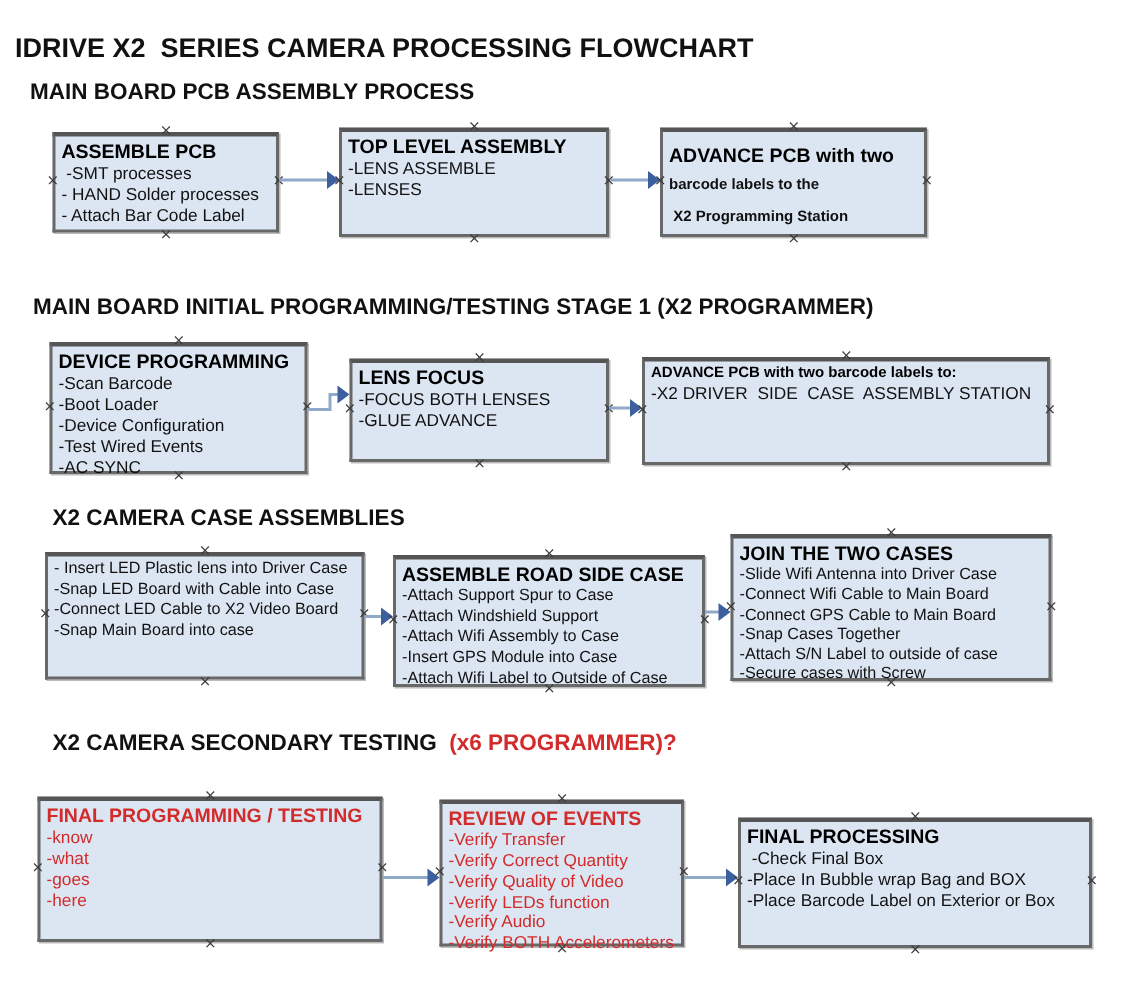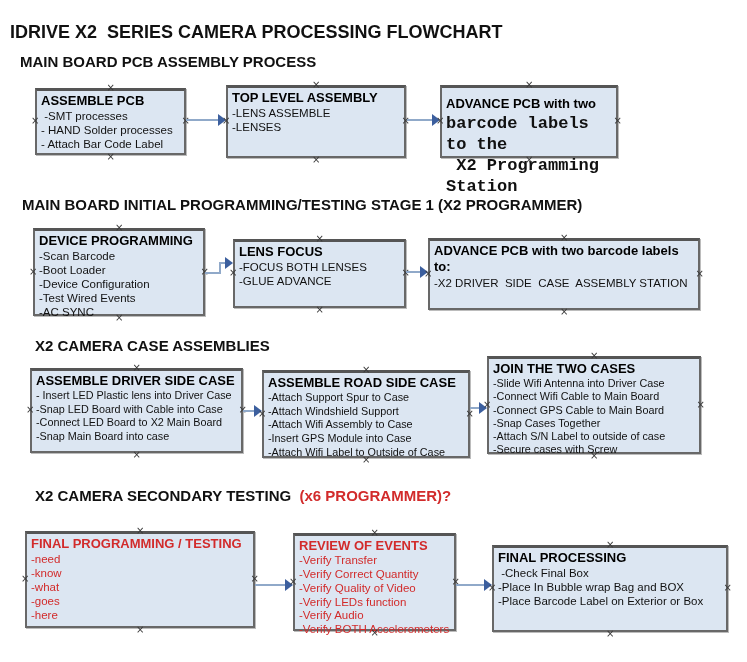--- a/index.html
+++ b/index.html
@@ -21,23 +21,23 @@
   .sec-header .red-part{color:#d22b2b;}
   .box{
     position:absolute;background:#dce6f2;border:2px solid #686868;
     border-top:3px solid #555;box-sizing:border-box;padding:2px 4px 0 4px;
     box-shadow:1px 1px 0 #bcbcbc;
   }
   .bt{font-weight:bold;font-size:13px;color:#000;white-space:pre-wrap;line-height:1.25;}
   .bl{font-size:11.5px;color:#111;white-space:pre-wrap;line-height:1.22;}
   .red .bt,.red .bl{color:#d22b2b;}
   
-  #boxC .bl{font-weight:bold;font-size:17px;line-height:21px;font-family:Liberation Mono, monospace;}
+  #boxC .bl{font-weight:bold;font-size:10px;line-height:21px;}
   #boxC{padding-top:6px;}
-  #boxF .bt{font-size:13px;}
+  #boxF .bt{font-size:10px;}
   #boxG .bl,#boxH .bl,#boxI .bl{font-size:10.8px;line-height:1.26;}
   #boxI .bl{line-height:1.22;}
   #boxK .bl{line-height:1.2;}
   #boxK{overflow:visible;}
   .xm{
     position:absolute;font-size:10px;line-height:10px;color:#3a3a3a;
     font-family:"DejaVu Sans",sans-serif;pointer-events:none;
   }
   .xt{top:-8px;left:50%;margin-left:-4px;}
   .xb{bottom:-9px;left:50%;margin-left:-4px;}
@@ -138,24 +138,23 @@
     <span class="xm xr">×</span>
     <div class="bt">ADVANCE PCB with two barcode labels to:</div>
     <div class="bl">-X2 DRIVER  SIDE  CASE  ASSEMBLY STATION</div>
   </div>
 
   <div class="box" id="boxG" style="left:30px;top:368px;width:213px;height:85px;">
     <span class="xm xt">×</span>
     <span class="xm xb">×</span>
     <span class="xm xl">×</span>
     <span class="xm xr">×</span>
-    <div class="bt">ASSEMBLE DRIVER SIDE CASE</div>
     <div class="bl">- Insert LED Plastic lens into Driver Case</div>
     <div class="bl">-Snap LED Board with Cable into Case</div>
-    <div class="bl">-Connect LED Board to X2 Main Board</div>
+    <div class="bl">-Connect LED Cable to X2 Video Board</div>
     <div class="bl">-Snap Main Board into case</div>
   </div>
 
   <svg class="arrow" style="left:243px;top:404px;" width="19" height="14">
     <line x1="0" y1="7" x2="12" y2="7" stroke="#90a9c9" stroke-width="2"></line>
     <polygon points="11,1 19,7 11,13" fill="#3c5f9e"></polygon>
   </svg>
 
   <div class="box" id="boxH" style="left:262px;top:370px;width:208px;height:88px;">
     <span class="xm xt">×</span>
@@ -188,21 +187,20 @@
     <div class="bl">-Attach S/N Label to outside of case</div>
     <div class="bl">-Secure cases with Screw</div>
   </div>
 
   <div class="box red" id="boxJ" style="left:25px;top:531px;width:230px;height:97px;">
     <span class="xm xt">×</span>
     <span class="xm xb">×</span>
     <span class="xm xl">×</span>
     <span class="xm xr">×</span>
     <div class="bt">FINAL PROGRAMMING / TESTING</div>
-    <div class="bl">-need</div>
     <div class="bl">-know</div>
     <div class="bl">-what</div>
     <div class="bl">-goes</div>
     <div class="bl">-here</div>
   </div>
 
   <svg class="arrow" style="left:255px;top:578px;" width="38" height="14">
     <line x1="0" y1="7" x2="31" y2="7" stroke="#90a9c9" stroke-width="2"></line>
     <polygon points="30,1 38,7 30,13" fill="#3c5f9e"></polygon>
   </svg>

